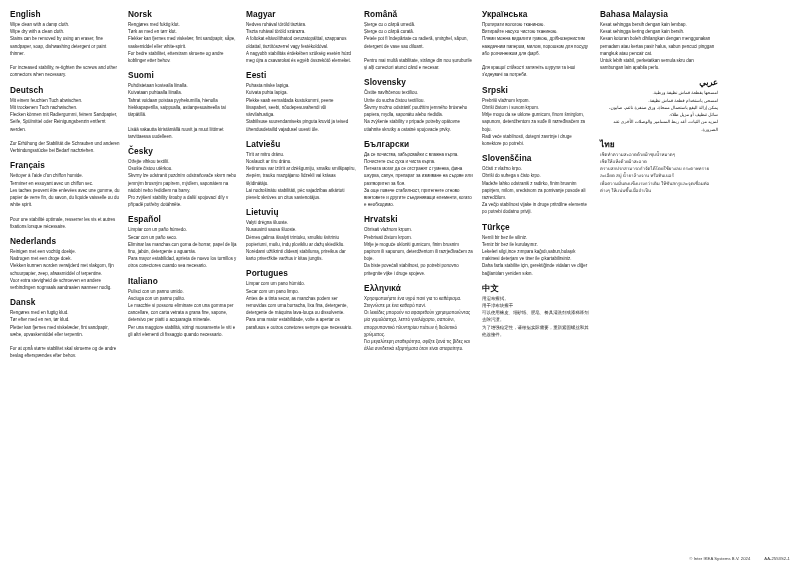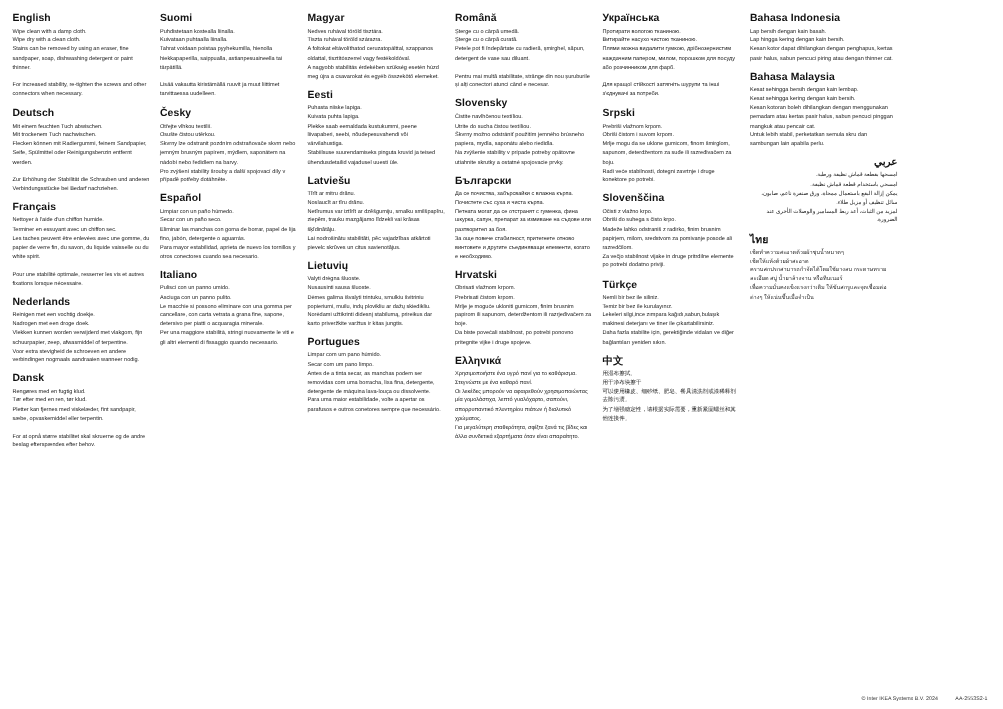--- a/index.html
+++ b/index.html
@@ -119,20 +119,27 @@
         <div class="body">Rengøres med en fugtig klud.
 Tør efter med en ren, tør klud.
 Pletter kan fjernes med viskelæder, fint sandpapir, sæbe, opvaskemiddel eller terpentin.
 
 For at opnå større stabilitet skal skruerne og de andre beslag efterspændes efter behov.</div>
       </div>
     </div>
 
     <div class="col">
       <div class="block">
+        <div class="lang">Norsk</div>
+        <div class="body">Rengjøres med fuktig klut.
+Tørk av med en tørr klut.
+Flekker kan fjernes med viskelær, fint sandpapir, såpe, vaskemiddel eller white-spirit.
+For bedre stabilitet, etterstram skruene og andre koblinger etter behov.</div>
+      </div>
+      <div class="block">
         <div class="lang">Suomi</div>
         <div class="body">Puhdistetaan kostealla liinalla.
 Kuivataan puhtaalla liinalla.
 Tahrat voidaan poistaa pyyhekumilla, hienolla hiekkapaperilla, saippualla, astianpesuaineella tai tärpätillä.
 
 Lisää vakautta kiristämällä ruuvit ja muut liittimet tarvittaessa uudelleen.</div>
       </div>
       <div class="block">
         <div class="lang">Česky</div>
         <div class="body">Otřejte vlhkou textilií.
@@ -266,26 +273,20 @@
       <div class="block">
         <div class="lang">中文</div>
         <div class="body">用湿布擦拭。
 用干净布块擦干
 可以使用橡皮、细砂纸、肥皂、餐具清洗剂或漆稀释剂去除污渍。
 为了增强稳定性，请根据实际需要，重新紧固螺丝和其他连接件。</div>
       </div>
     </div>
 
     <div class="col wide">
-      <div class="block">
-        <div class="lang">Bahasa Indonesia</div>
-        <div class="body">Lap bersih dengan kain basah.
-Lap hingga kering dengan kain bersih.
-Kesan kotor dapat dihilangkan dengan penghapus, kertas pasir halus, sabun pencuci piring atau dengan thinner cat.</div>
-      </div>
       <div class="block">
         <div class="lang">Bahasa Malaysia</div>
         <div class="body">Kesat sehingga bersih dengan kain lembap.
 Kesat sehingga kering dengan kain bersih.
 Kesan kotoran boleh dihilangkan dengan menggunakan pemadam atau kertas pasir halus, sabun pencuci pinggan mangkuk atau pencair cat.
 Untuk lebih stabil, perketatkan semula skru dan sambungan lain apabila perlu.</div>
       </div>
       <div class="block rtl">
         <div class="lang">عربي</div>
         <div class="body">امسحها بقطعة قماش نظيفة ورطبة.

